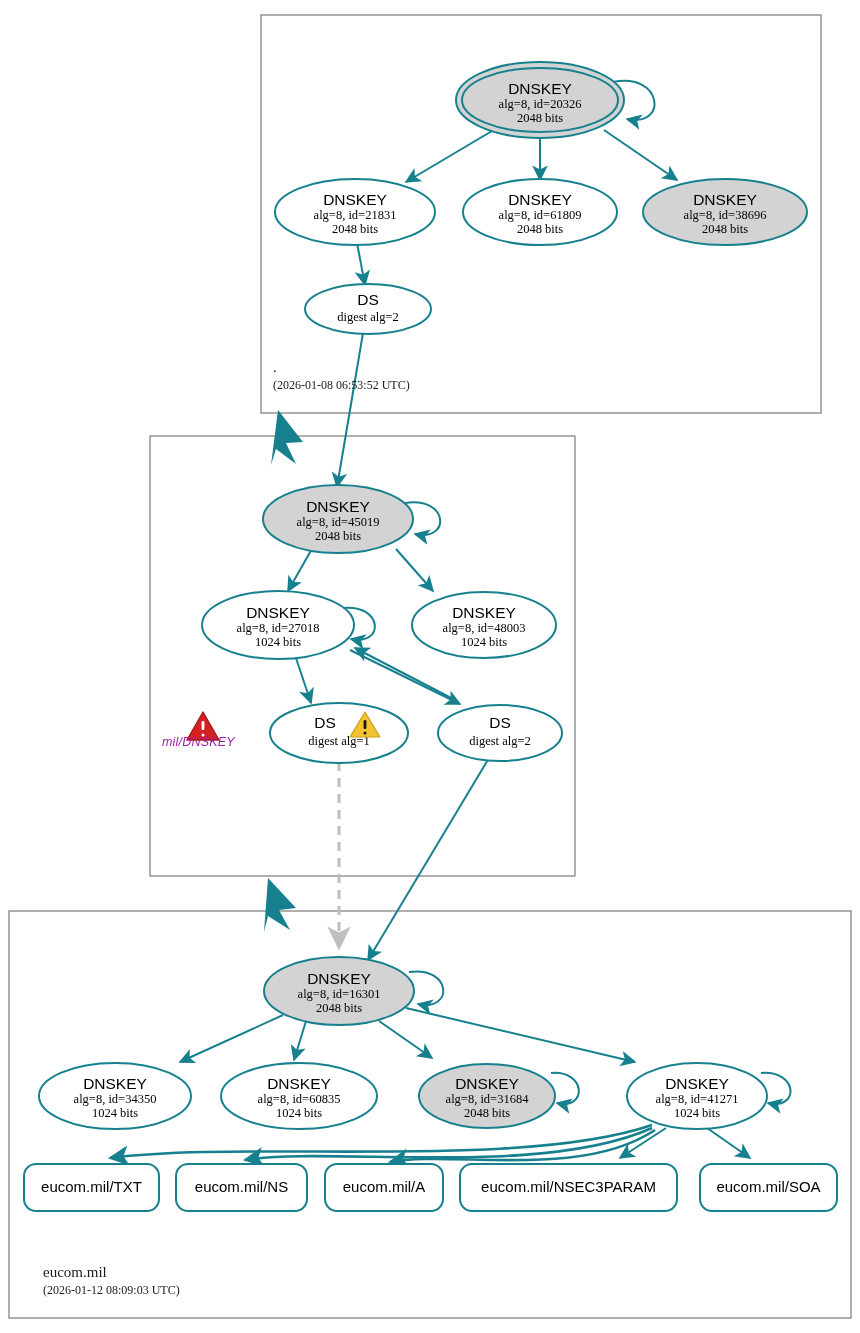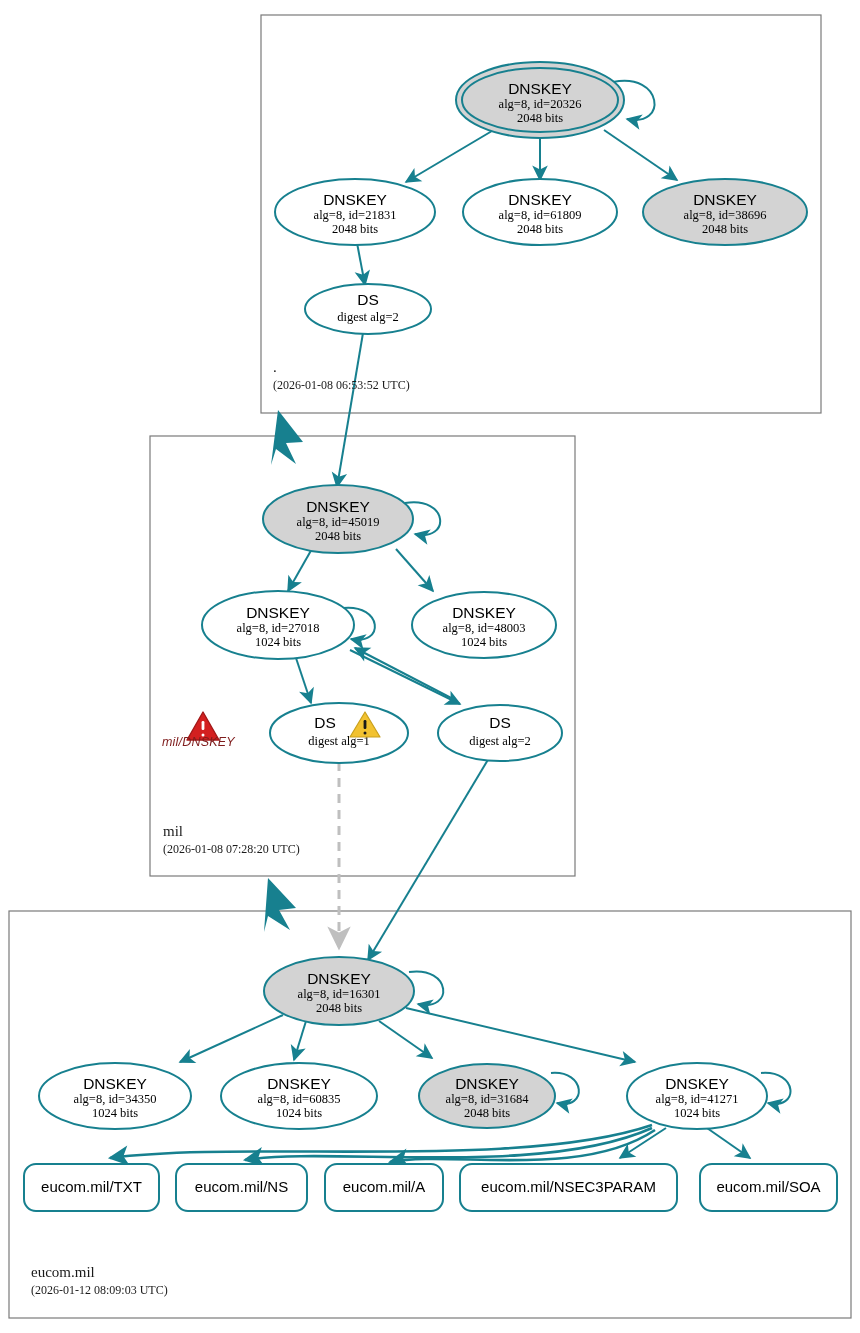--- a/index.html
+++ b/index.html
@@ -4,21 +4,21 @@
 <style>
   html,body{margin:0;padding:0;background:#ffffff;}
   body{width:860px;height:1333px;position:relative;
        font-family:"Liberation Sans", sans-serif;color:#000;}
   #stage{position:absolute;left:0;top:0;width:860px;height:1333px;text-decoration:underline;}
   svg#graph{position:absolute;left:0;top:0;width:860px;height:1333px;}
   .zone-label{position:absolute;font-family:"Liberation Serif", serif;color:#1a1a1a;}
   .zone-name{font-size:15px;line-height:18px;}
   .zone-time{font-size:12px;line-height:18px;}
   .err-label{position:absolute;font-family:"Liberation Sans", sans-serif;
-             font-style:italic;font-size:12.5px;color:#7f1d1d;letter-spacing:0.2px;}
+             font-style:italic;font-size:12.5px;color:#a21caf;letter-spacing:0.2px;}
   text{dominant-baseline:middle;}
   .t-title{font-family:"Liberation Sans", sans-serif;font-size:15.5px;fill:#000;}
   .t-sub{font-family:"Liberation Serif", serif;font-size:12.5px;fill:#000;}
   .t-rr{font-family:"Liberation Sans", sans-serif;font-size:15px;fill:#000;}
 </style>
 </head>
 <body>
 
 <div id="stage">
 
@@ -224,25 +224,21 @@
     <rect x="700" y="1164" width="137" height="47" rx="12" ry="12" fill="#ffffff" stroke="#17808f" stroke-width="2"></rect>
     <text class="t-rr" x="768.5" y="1188" text-anchor="middle">eucom.mil/SOA</text>
   </g>
 </svg>
 
 <div class="zone-label" style="left:273px;top:358px;">
   <div class="zone-name">.</div>
   <div class="zone-time">(2026-01-08 06:53:52 UTC)</div>
 </div>
 
-<div class="zone-label" style="left:163px;top:822px;">
-  <div class="zone-name">mil</div>
-  <div class="zone-time">(2026-01-08 07:28:20 UTC)</div>
-</div>
 
 <div class="err-label" style="left:162px;top:735px;">mil/DNSKEY</div>
 
-<div class="zone-label" style="left:31px;top:1263px;">
+<div class="zone-label" style="left:43px;top:1263px;">
   <div class="zone-name">eucom.mil</div>
   <div class="zone-time">(2026-01-12 08:09:03 UTC)</div>
 </div>
 
 </div>
 
 </body></html>

